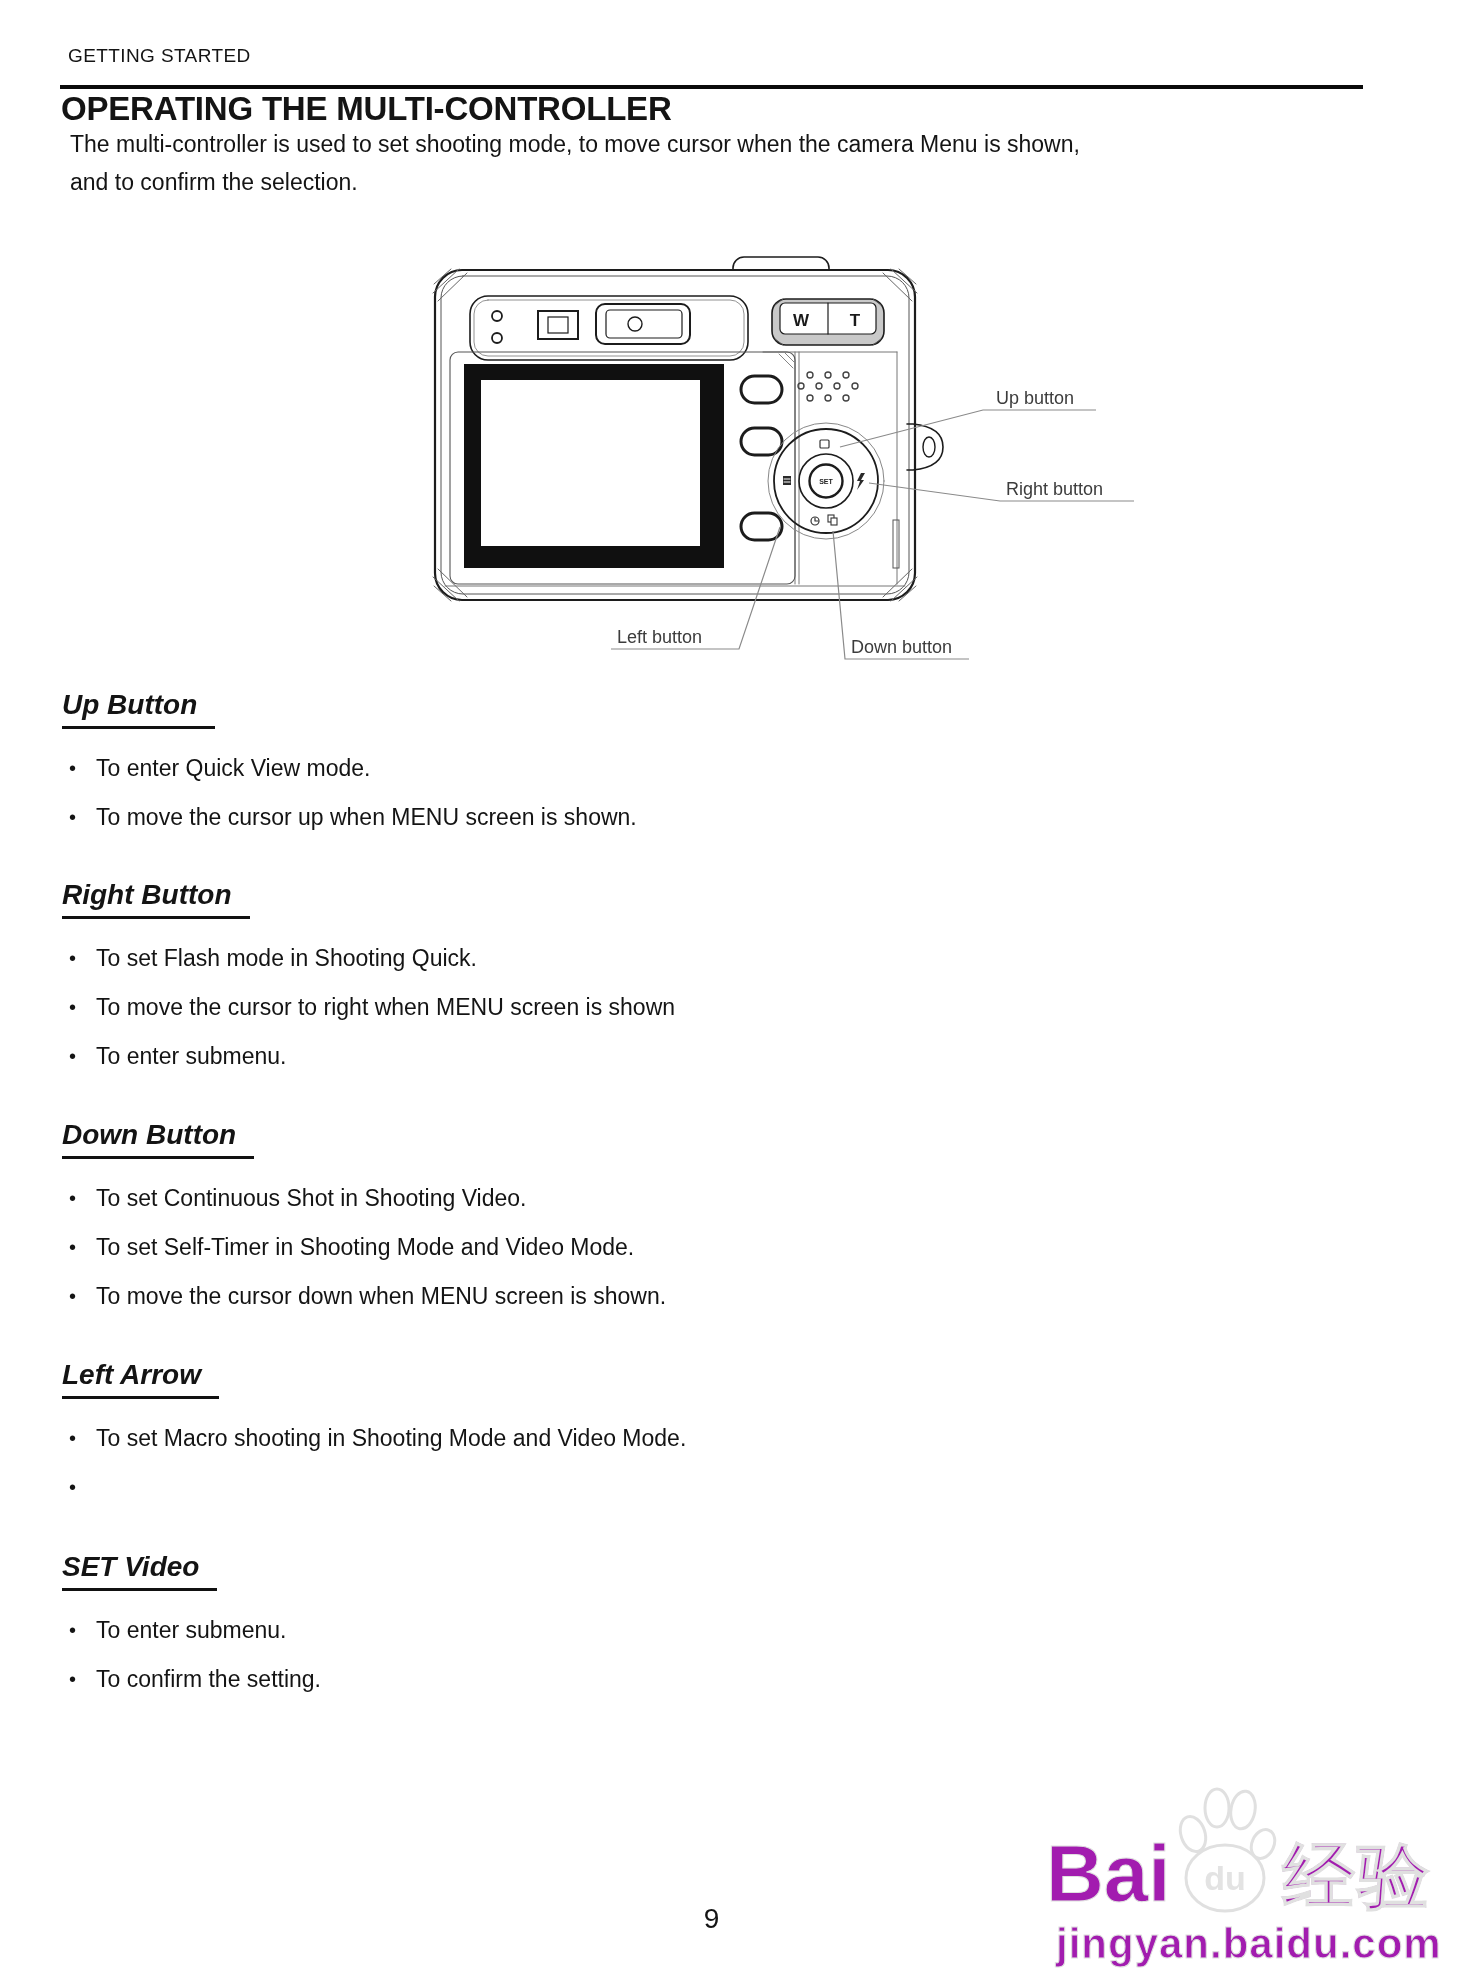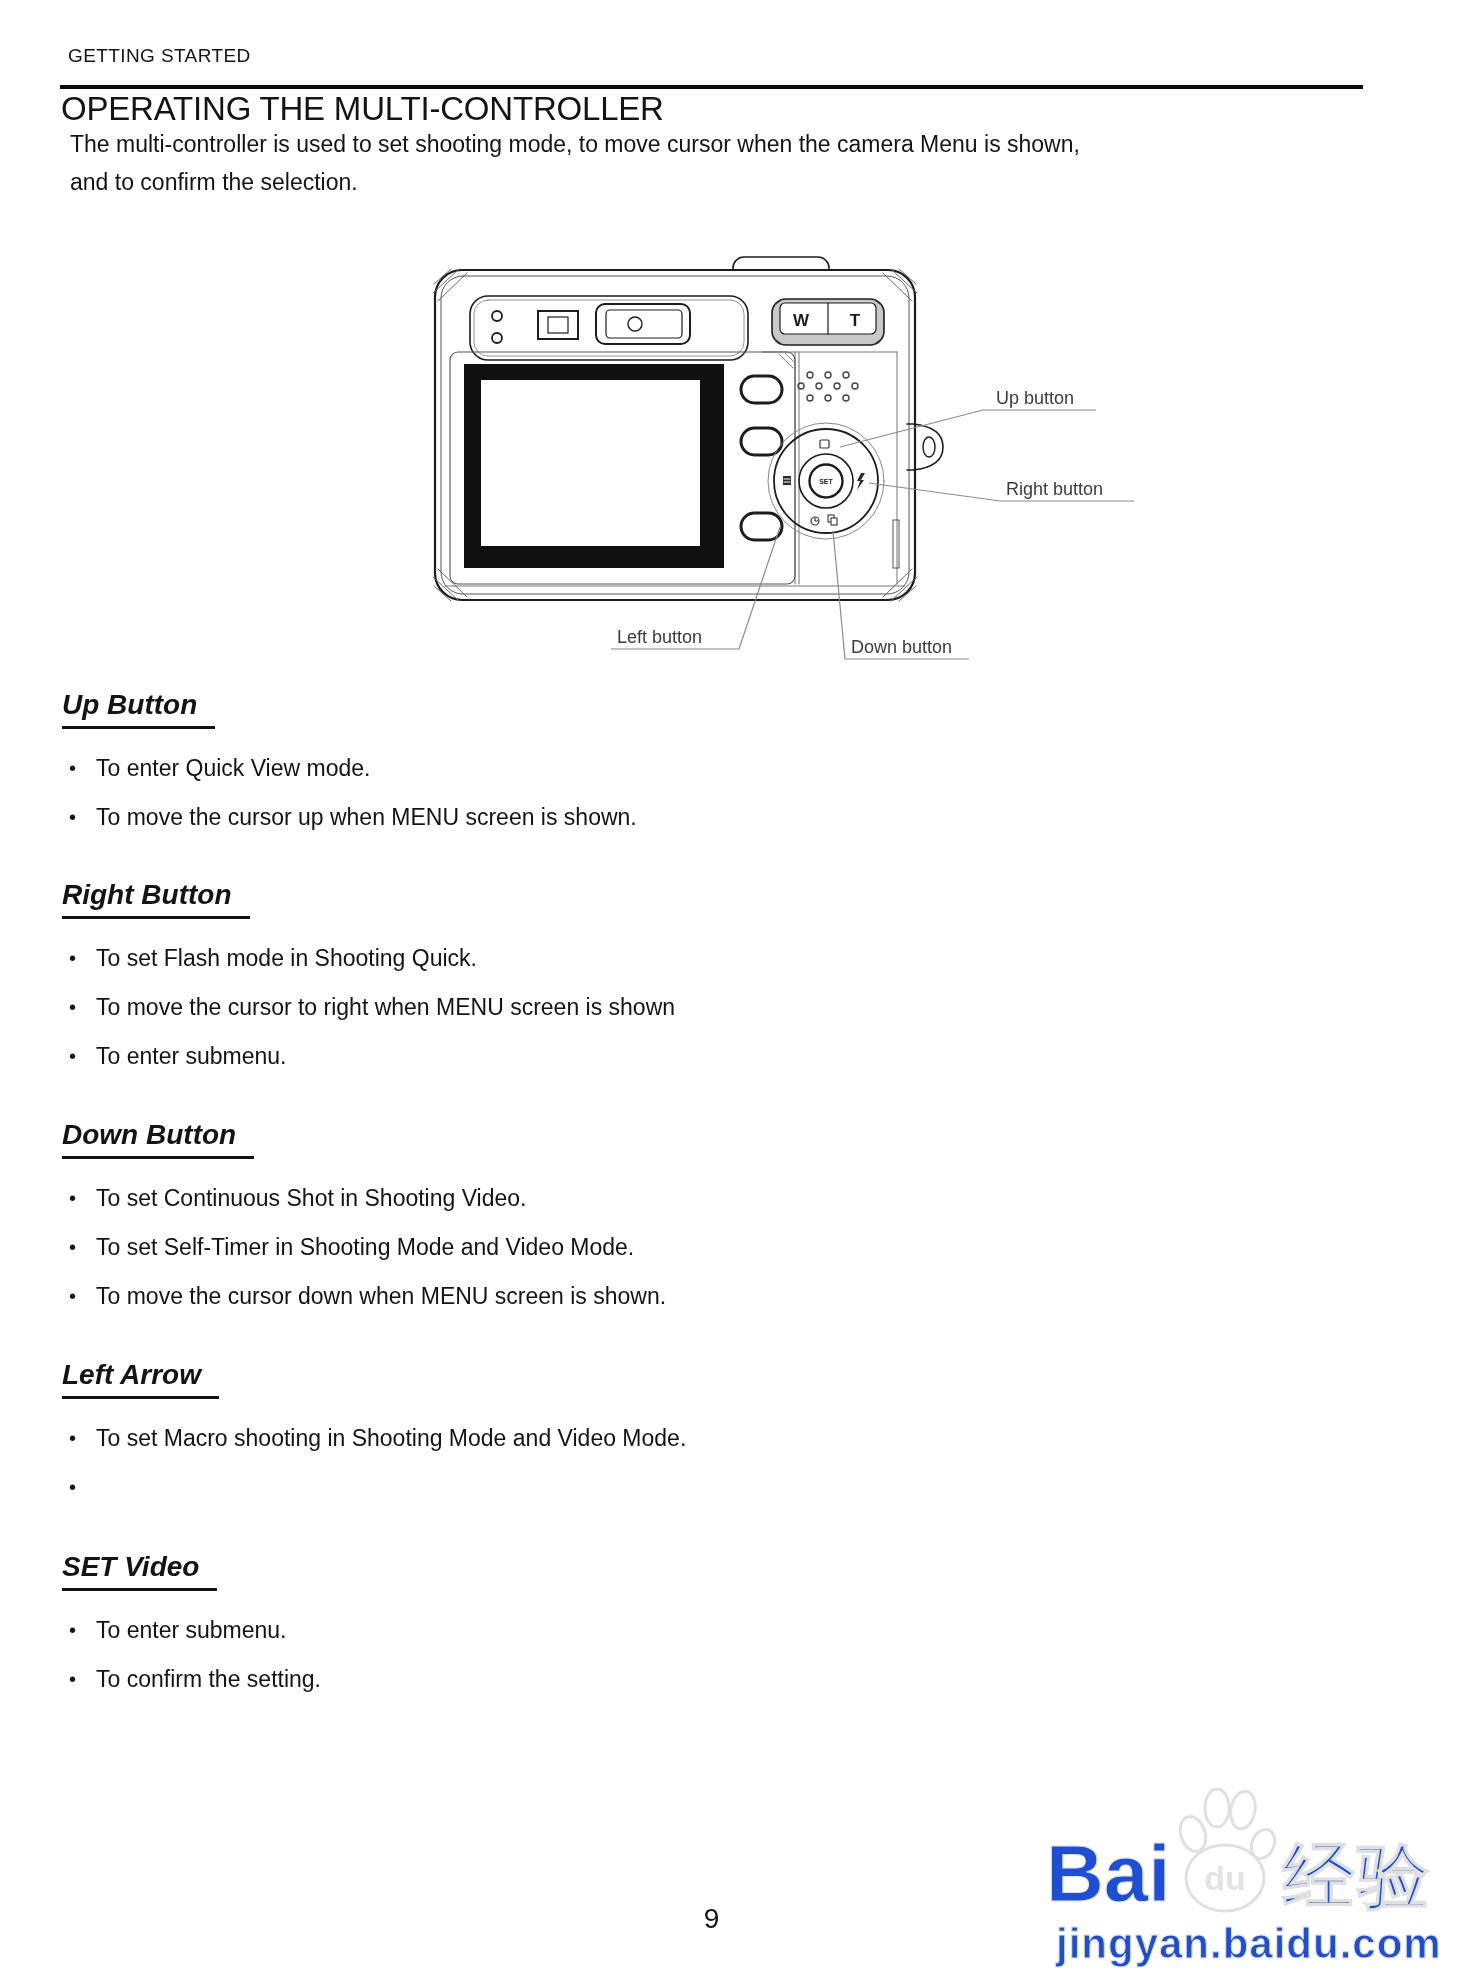--- a/index.html
+++ b/index.html
@@ -3,38 +3,38 @@
 <meta charset="utf-8">
 <style>
   html,body { margin:0; padding:0; background:#ffffff; }
   .page {
     position:relative; width:1475px; height:1984px; background:#fff;
     overflow:hidden; color:#141414;
     font-family:"Liberation Sans", sans-serif;
   }
   .running-header { position:absolute; left:68px; top:45px; font-size:19px; letter-spacing:.4px; }
   .header-rule { position:absolute; left:60px; top:85px; width:1303px; height:4px; background:#0a0a0a; }
-  .title { position:absolute; left:61px; top:90px; margin:0; font-size:33px; font-weight:400; letter-spacing:-0.2px; }
+  .title { position:absolute; left:61px; top:90px; margin:0; font-size:33px; font-weight:700; letter-spacing:-0.2px; }
   .intro { position:absolute; left:62px; top:117px; margin:8px; font-size:23px; line-height:38px; }
 
   .diagram { position:absolute; left:425px; top:252px; }
   .diagram text { font-family:"Liberation Sans", sans-serif; }
 
   .btn-section { position:absolute; left:62px; }
   .btn-section h2 {
     margin:0; display:inline-block; font-size:28px; font-style:italic; font-weight:700;
     line-height:30px; border-bottom:3px solid #111; padding:0 18px 6px 0;
   }
   .btn-section ul { list-style:none; margin:15px 0 0 0; padding:0; font-size:23px; }
   .btn-section li { line-height:49px; display:flex; }
   .bullet-dot { width:27px; padding-left:7px; font-size:20px; }
 
   .page-number { position:absolute; left:60px; top:1903px; width:1303px; text-align:center; font-size:28px; }
 
-  .watermark { position:absolute; left:1046px; top:1762px; color:#1d4ed8; -webkit-text-stroke:1px #e0e0e0; }
+  .watermark { position:absolute; left:1046px; top:1762px; color:#a21caf; -webkit-text-stroke:1px #e0e0e0; }
   .wm-row1 { display:flex; align-items:flex-end; height:150px; }
   .wm-bai { font-size:80px; font-weight:700; line-height:.95; }
   .wm-cn  { font-size:72px; font-weight:700; line-height:1; letter-spacing:3px; margin-left:4px;margin-top:24px; }
   .wm-url { font-size:42px; font-weight:700; margin:8px 0 0 10px; letter-spacing:1px; }
   .wm-paw { margin:0 2px -6px 2px; }
 </style>
 </head>
 <body>
 
 <div class="page">

